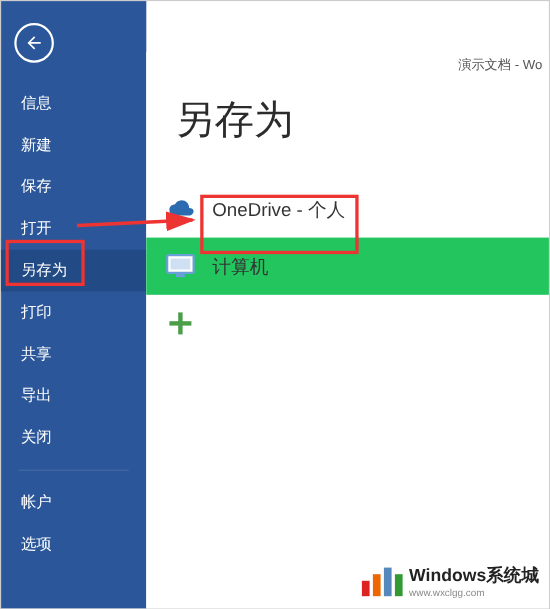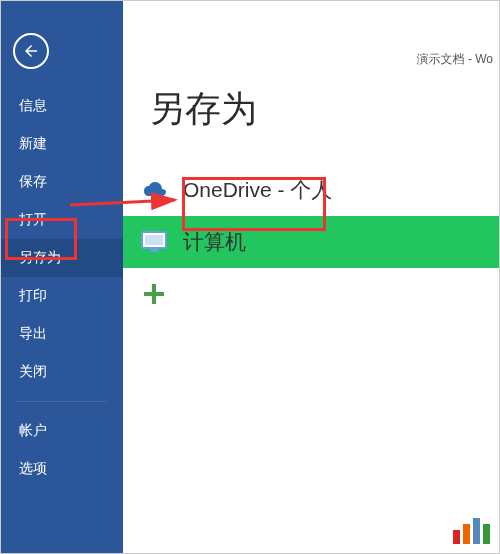--- a/index.html
+++ b/index.html
@@ -1,30 +1,30 @@
 <!DOCTYPE html>
 <html><head>
   <meta charset="utf-8">
   <style>
     * { margin: 0; padding: 0; box-sizing: border-box; }
     body { font-family: "Microsoft YaHei", "Segoe UI", sans-serif; width: 500px; height: 554px; overflow: hidden; position: relative; background: #fff; }
     .container { display: flex; height: 554px; border: 1px solid #ccc; }
-    .sidebar { width: 122px; background: #2b579a; color: #fff; padding-top: 24px; }
+    .sidebar { width: 132px; background: #2b579a; color: #fff; padding-top: 12px; }
     .back-btn { width: 36px; height: 36px; border: 2px solid #fff; border-radius: 50%; margin: 8px 12px 18px; display: flex; align-items: center; justify-content: center; cursor: pointer; }
     .back-btn svg { fill: #fff; }
     .nav-item { padding: 10px 18px; font-size: 14px; color: #fff; cursor: pointer; }
     .nav-item.active { background: #224a85; }
     .nav-divider { border: none; border-top: 1px solid #466aa5; margin: 10px 16px; }
     .main { flex: 1; background: #fff; padding: 24px 0 0 0; position: relative; margin-top: 46px; }
     .title-bar { position: absolute; top: 4px; right: 6px; font-size: 12px; color: #555; }
     .page-title { font-size: 36px; font-weight: 300; color: #2b2b2b; margin: 14px 0 30px 26px; }
     .option { display: flex; align-items: center; height: 52px; padding-left: 16px; cursor: pointer; gap: 14px; }
     .option.selected { background: #22c55e; }
     .option .icon { width: 30px; height: 30px; display: flex; align-items: center; justify-content: center; }
-    .option-label { font-size: 21px; color: #333; text-align: right; }
+    .option-label { font-size: 17px; color: #333; text-align: right; }
     .highlight-red { border: 3px solid #e33; position: absolute; pointer-events: none; }
     .arrow { position: absolute; pointer-events: none; }
     .watermark { position: absolute; bottom: 10px; right: 10px; display: flex; align-items: center; gap: 6px; }
     .watermark-bars { display: flex; gap: 3px; align-items: flex-end; }
     .watermark-bars span { width: 7px; }
     .watermark-text { font-family: "Microsoft YaHei", sans-serif; }
     .wm-line1 { font-size: 16px; font-weight: bold; color: #222; }
     .wm-line2 { font-size: 9px; color: #888; }
   </style>
 </head>
@@ -36,20 +36,21 @@
       <svg width="18" height="18" viewBox="0 0 24 24">
           <path d="M20 11H7.8l5.6-5.6L12 4l-8 8 8 8 1.4-1.4L7.8 13H20z"></path>
         </svg>
     </div>
     <div class="nav-item">信息</div>
     <div class="nav-item">新建</div>
     <div class="nav-item">保存</div>
     <div class="nav-item">打开</div>
     <div class="nav-item active">另存为</div>
     <div class="nav-item">打印</div>
+    <div class="nav-item">共享</div>
     <div class="nav-item">导出</div>
     <div class="nav-item">关闭</div>
     <hr class="nav-divider">
     <div class="nav-item">帐户</div>
     <div class="nav-item">选项</div>
   </div>
 
   <div class="main">
     <div class="title-bar">演示文档 - Wo</div>
     <h1 class="page-title">另存为</h1>
@@ -97,13 +98,17 @@
   <line x1="5" y1="30" x2="110" y2="25" stroke="#e33" stroke-width="3" marker-end="url(#ah)"></line>
 </svg>
 
 <div class="watermark">
   <div class="watermark-bars">
     <span style="height:14px;background:#d22"></span>
     <span style="height:20px;background:#e60"></span>
     <span style="height:26px;background:#58b"></span>
     <span style="height:20px;background:#393"></span>
   </div>
+  <div class="watermark-text">
+    <div class="wm-line1">Windows系统城</div>
+    <div class="wm-line2">www.wxclgg.com</div>
+  </div>
 </div>
 
 </body></html>

